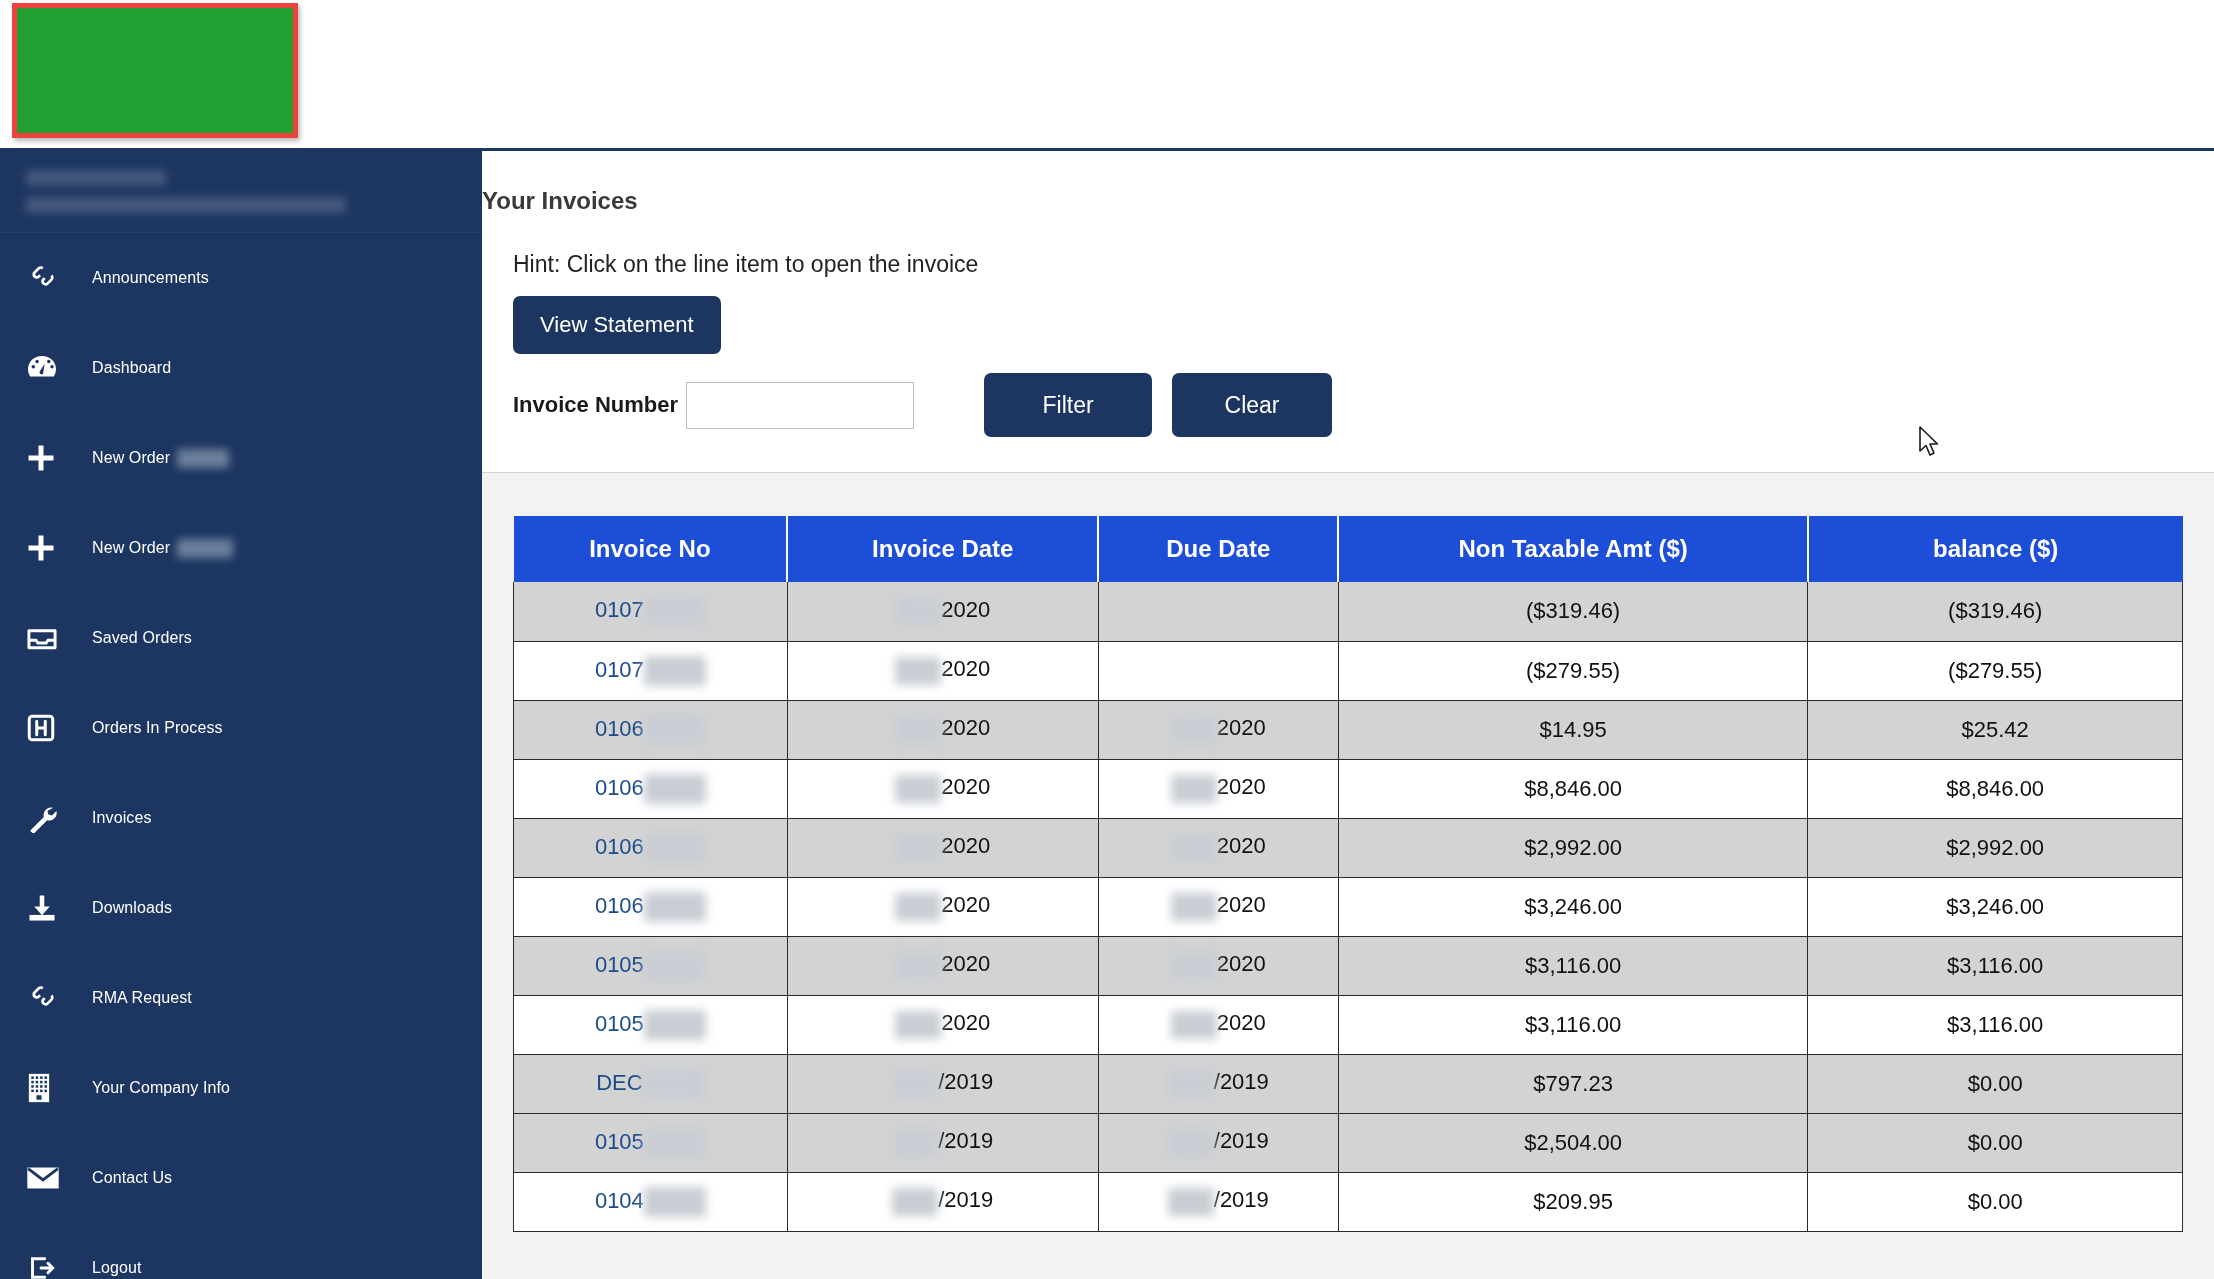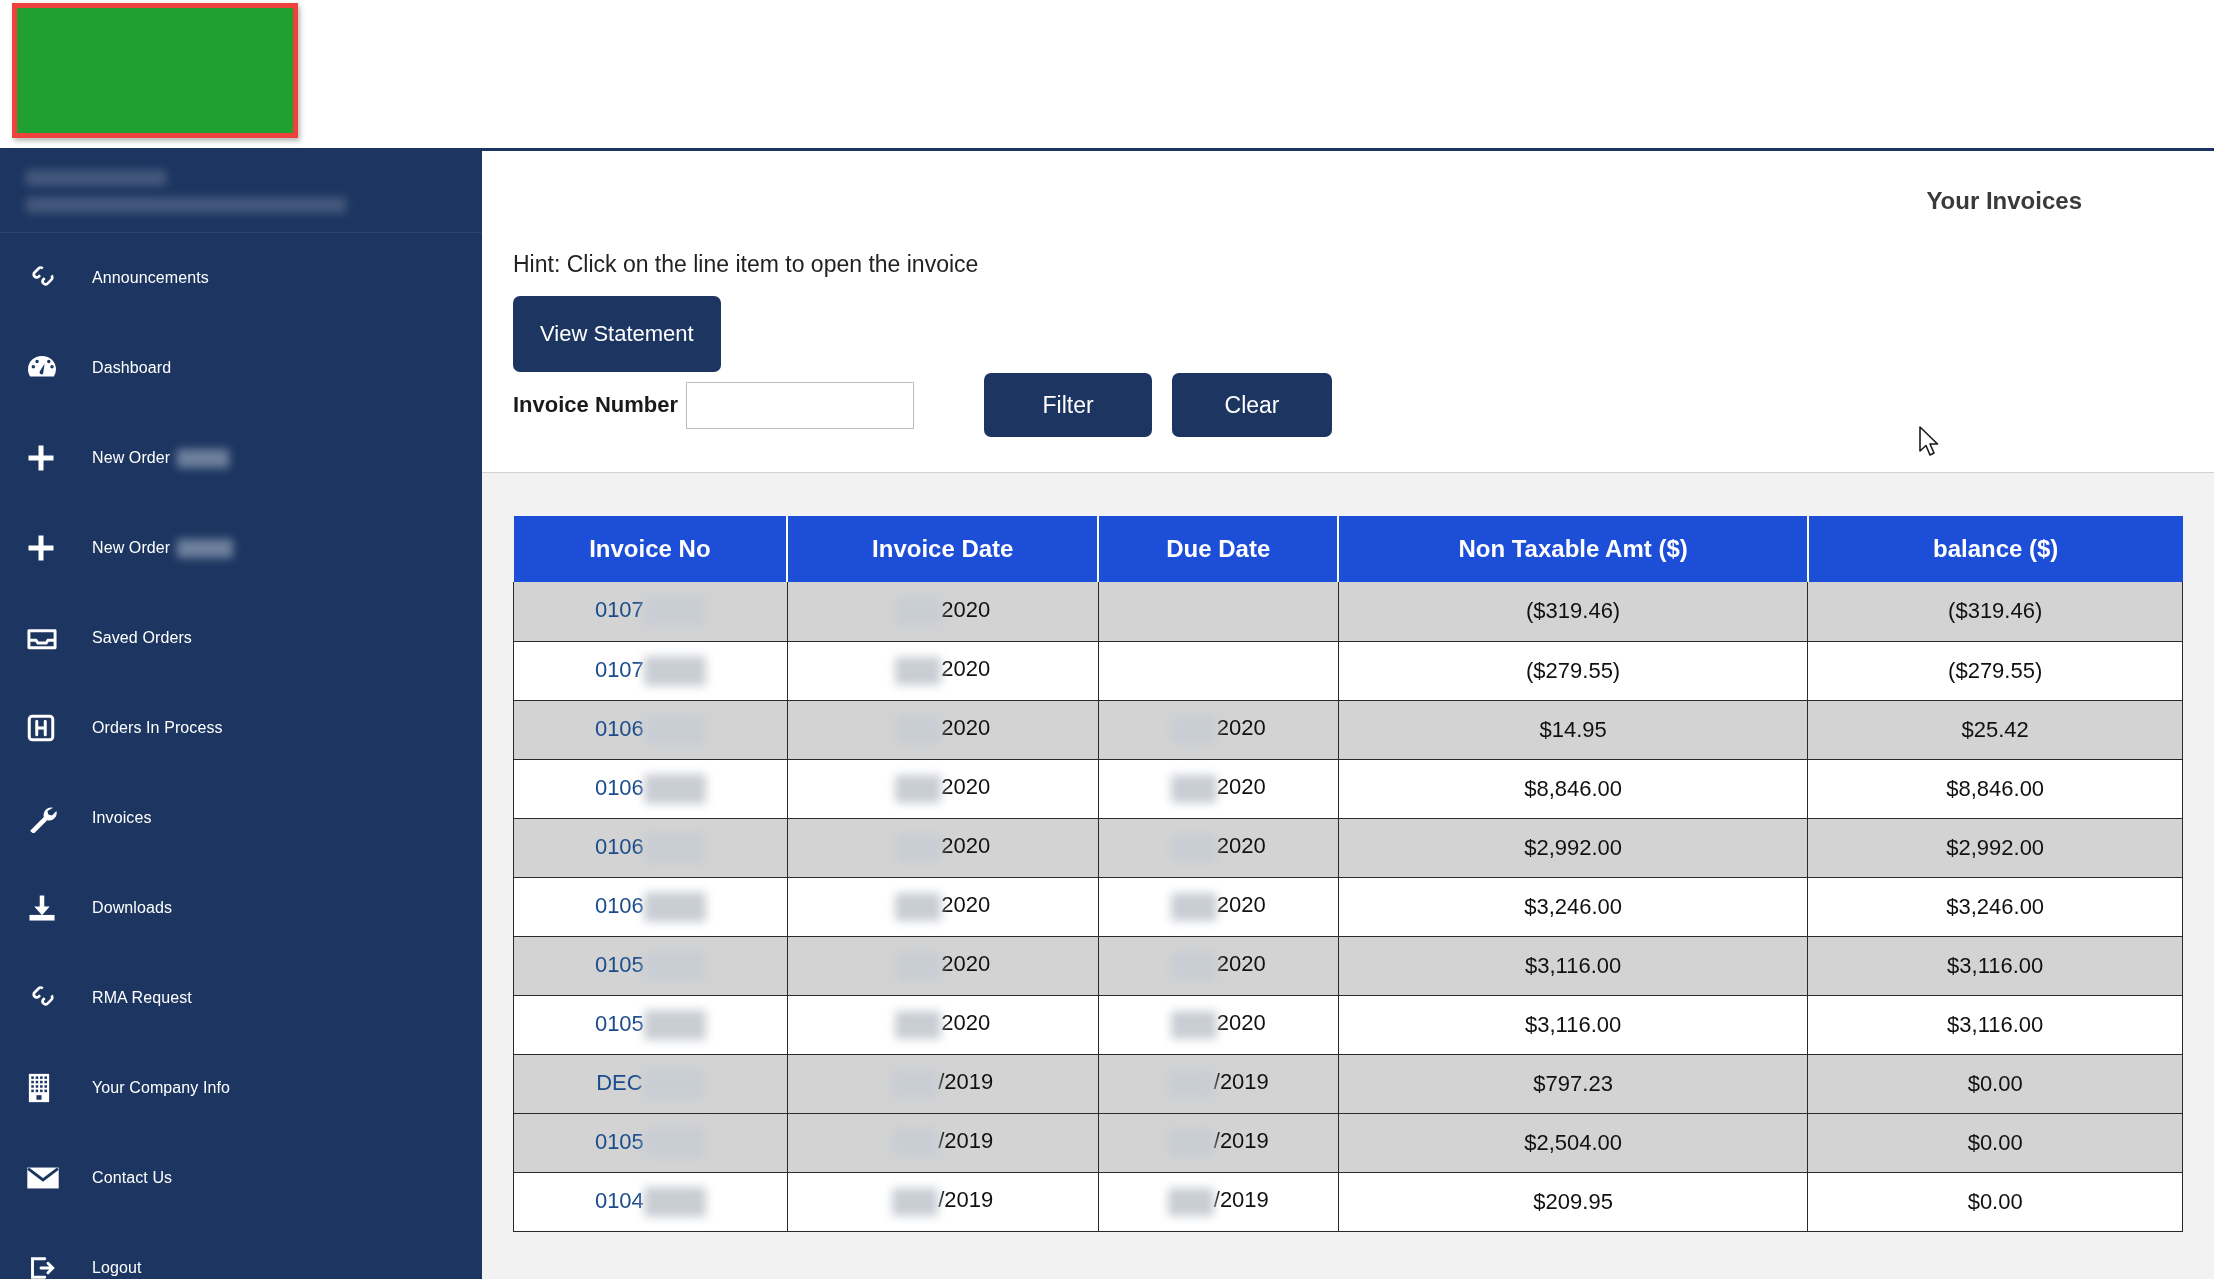--- a/index.html
+++ b/index.html
@@ -92,21 +92,21 @@
   
   #content {
     position: absolute;
     left: 482px; top: 148px;
     width: 1732px; height: 1131px;
     background: #ffffff;
     border-top: 3px solid #1d3661;
     overflow: hidden;
   }
   #page-title {
-    text-align: right;
+    text-align: left;
     font-size: 24px;
     font-weight: bold;
     color: #3a3a3a;
     margin-top: 36px;
     width: 1600px;
   }
   #hint-text {
     position: absolute;
     left: 31px; top: 100px;
     font-size: 23px;
@@ -114,21 +114,21 @@
   }
   #view-statement-btn {
     position: absolute;
     left: 31px; top: 145px;
     background: #1d3661;
     color: #ffffff;
     border: none;
     border-radius: 7px;
     font-size: 22px;
     font-family: "Liberation Sans", sans-serif;
-    padding: 25px 27px;
+    padding: 16px 27px;
     cursor: pointer;
   }
   #filter-row {
     position: absolute;
     left: 31px; top: 222px;
     display: flex;
     align-items: center;
   }
   #invoice-number-label {
     font-size: 22px;

